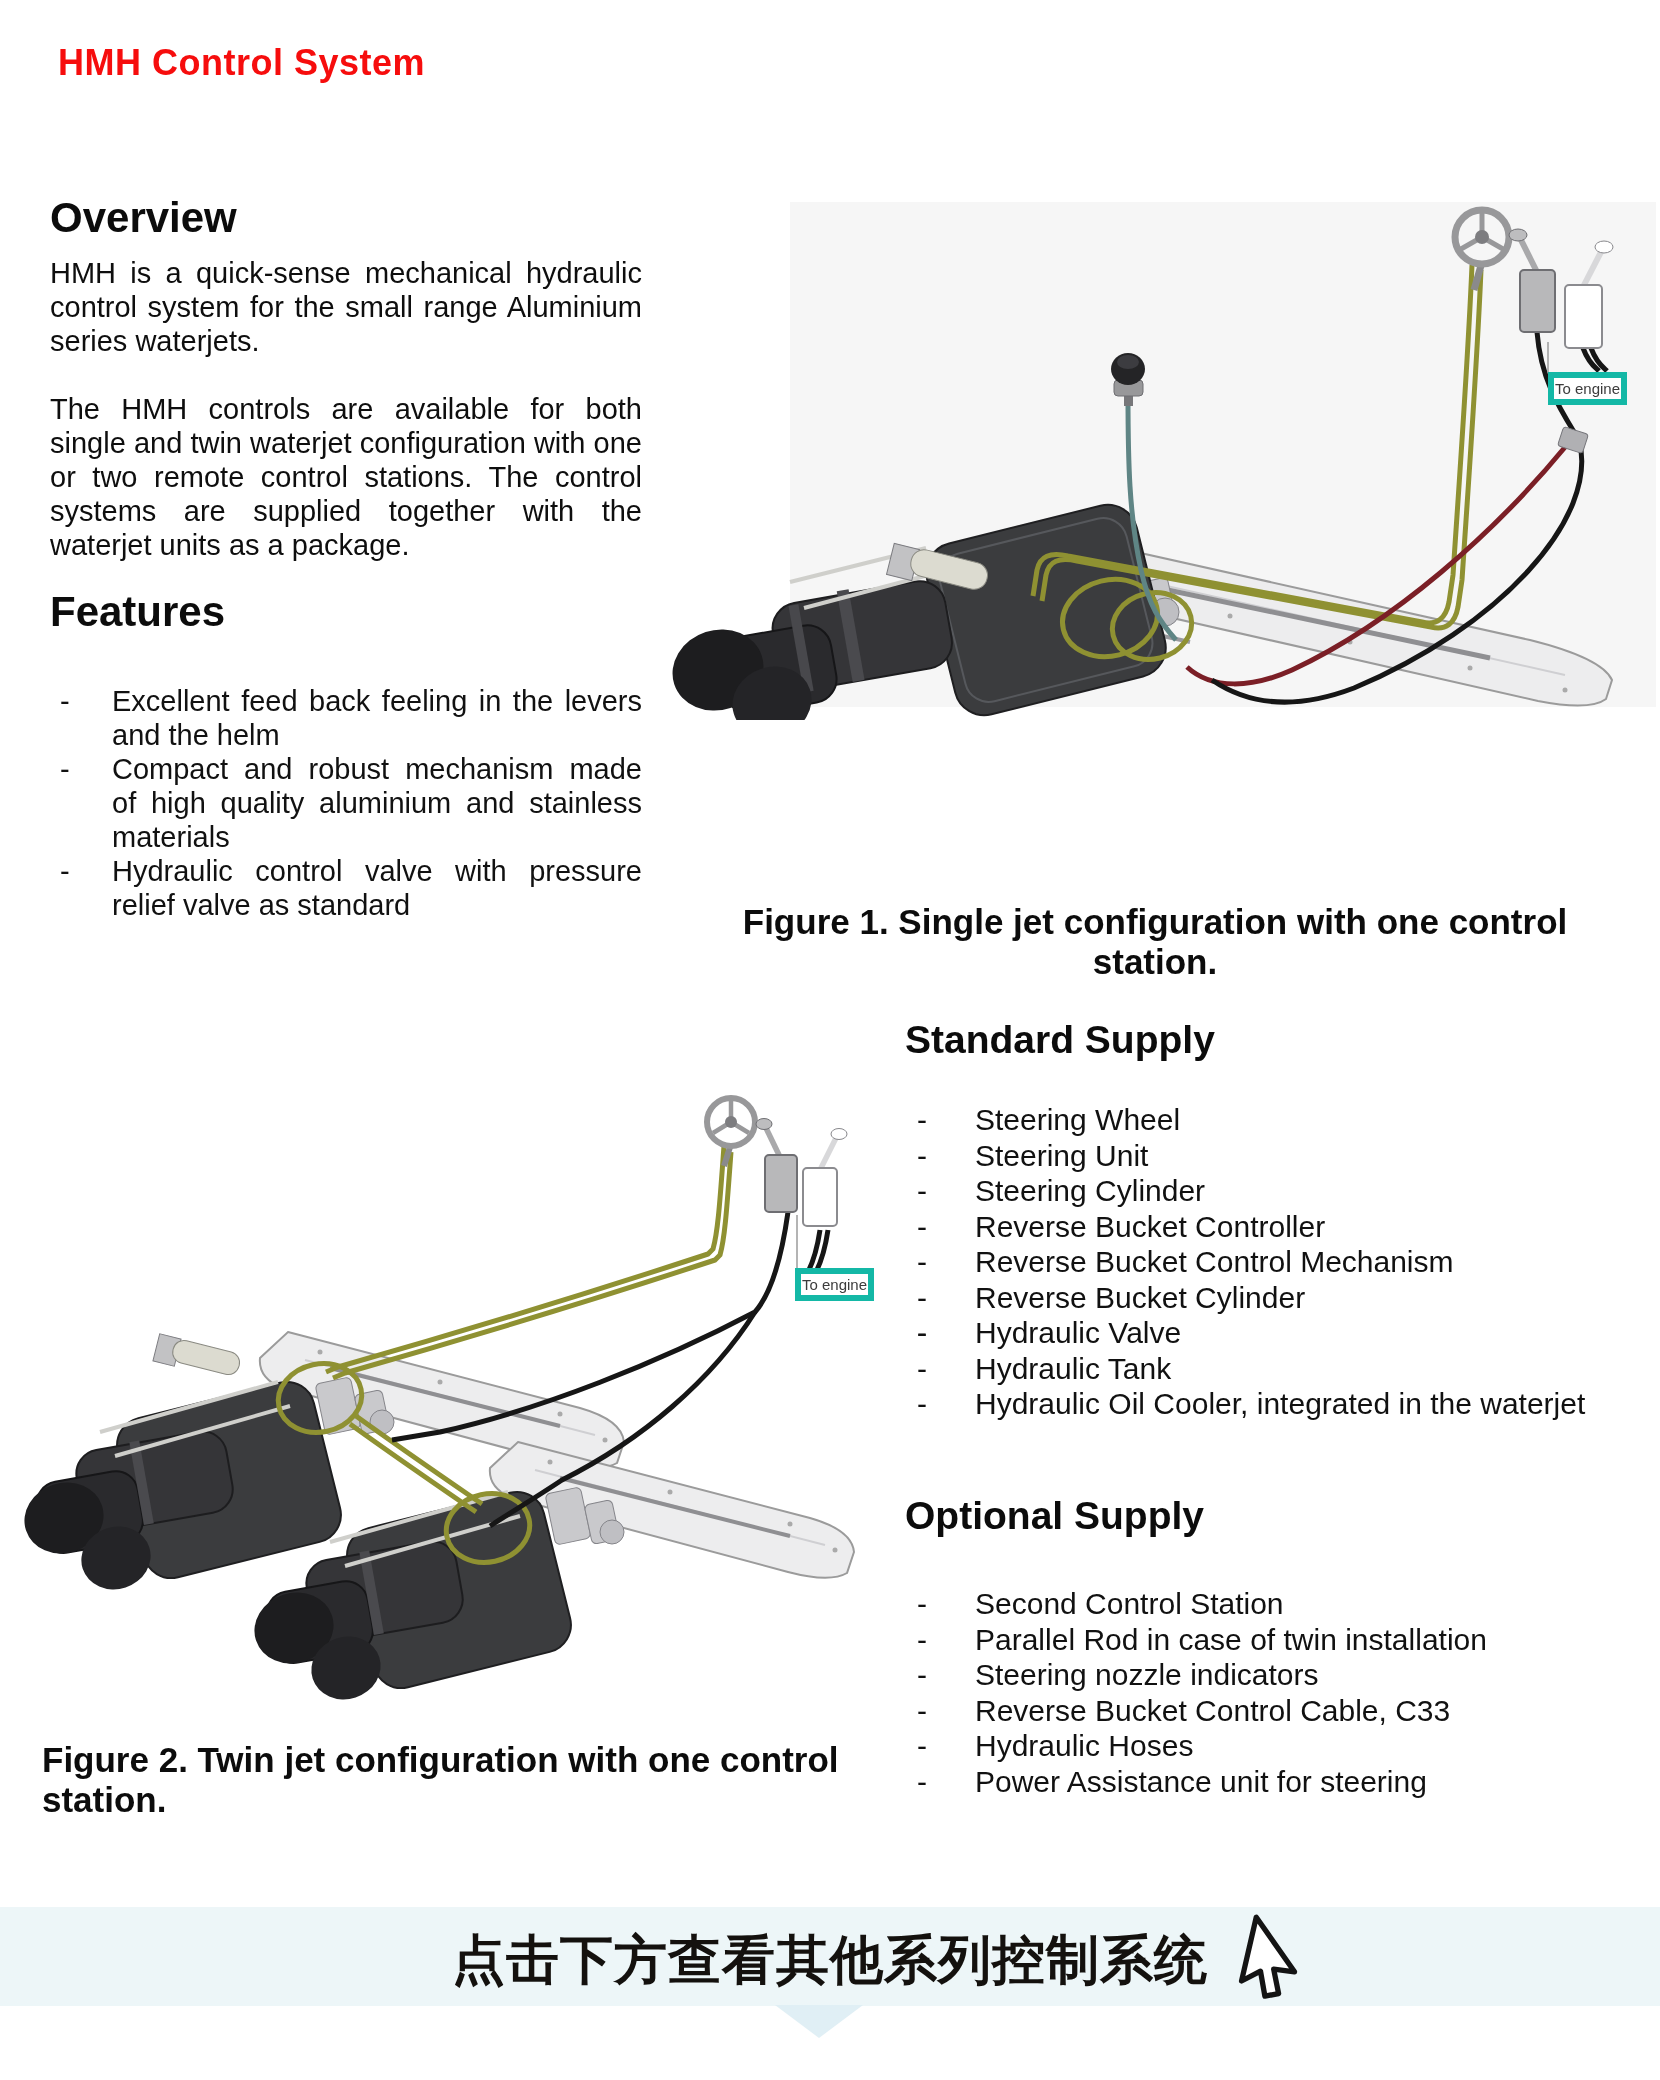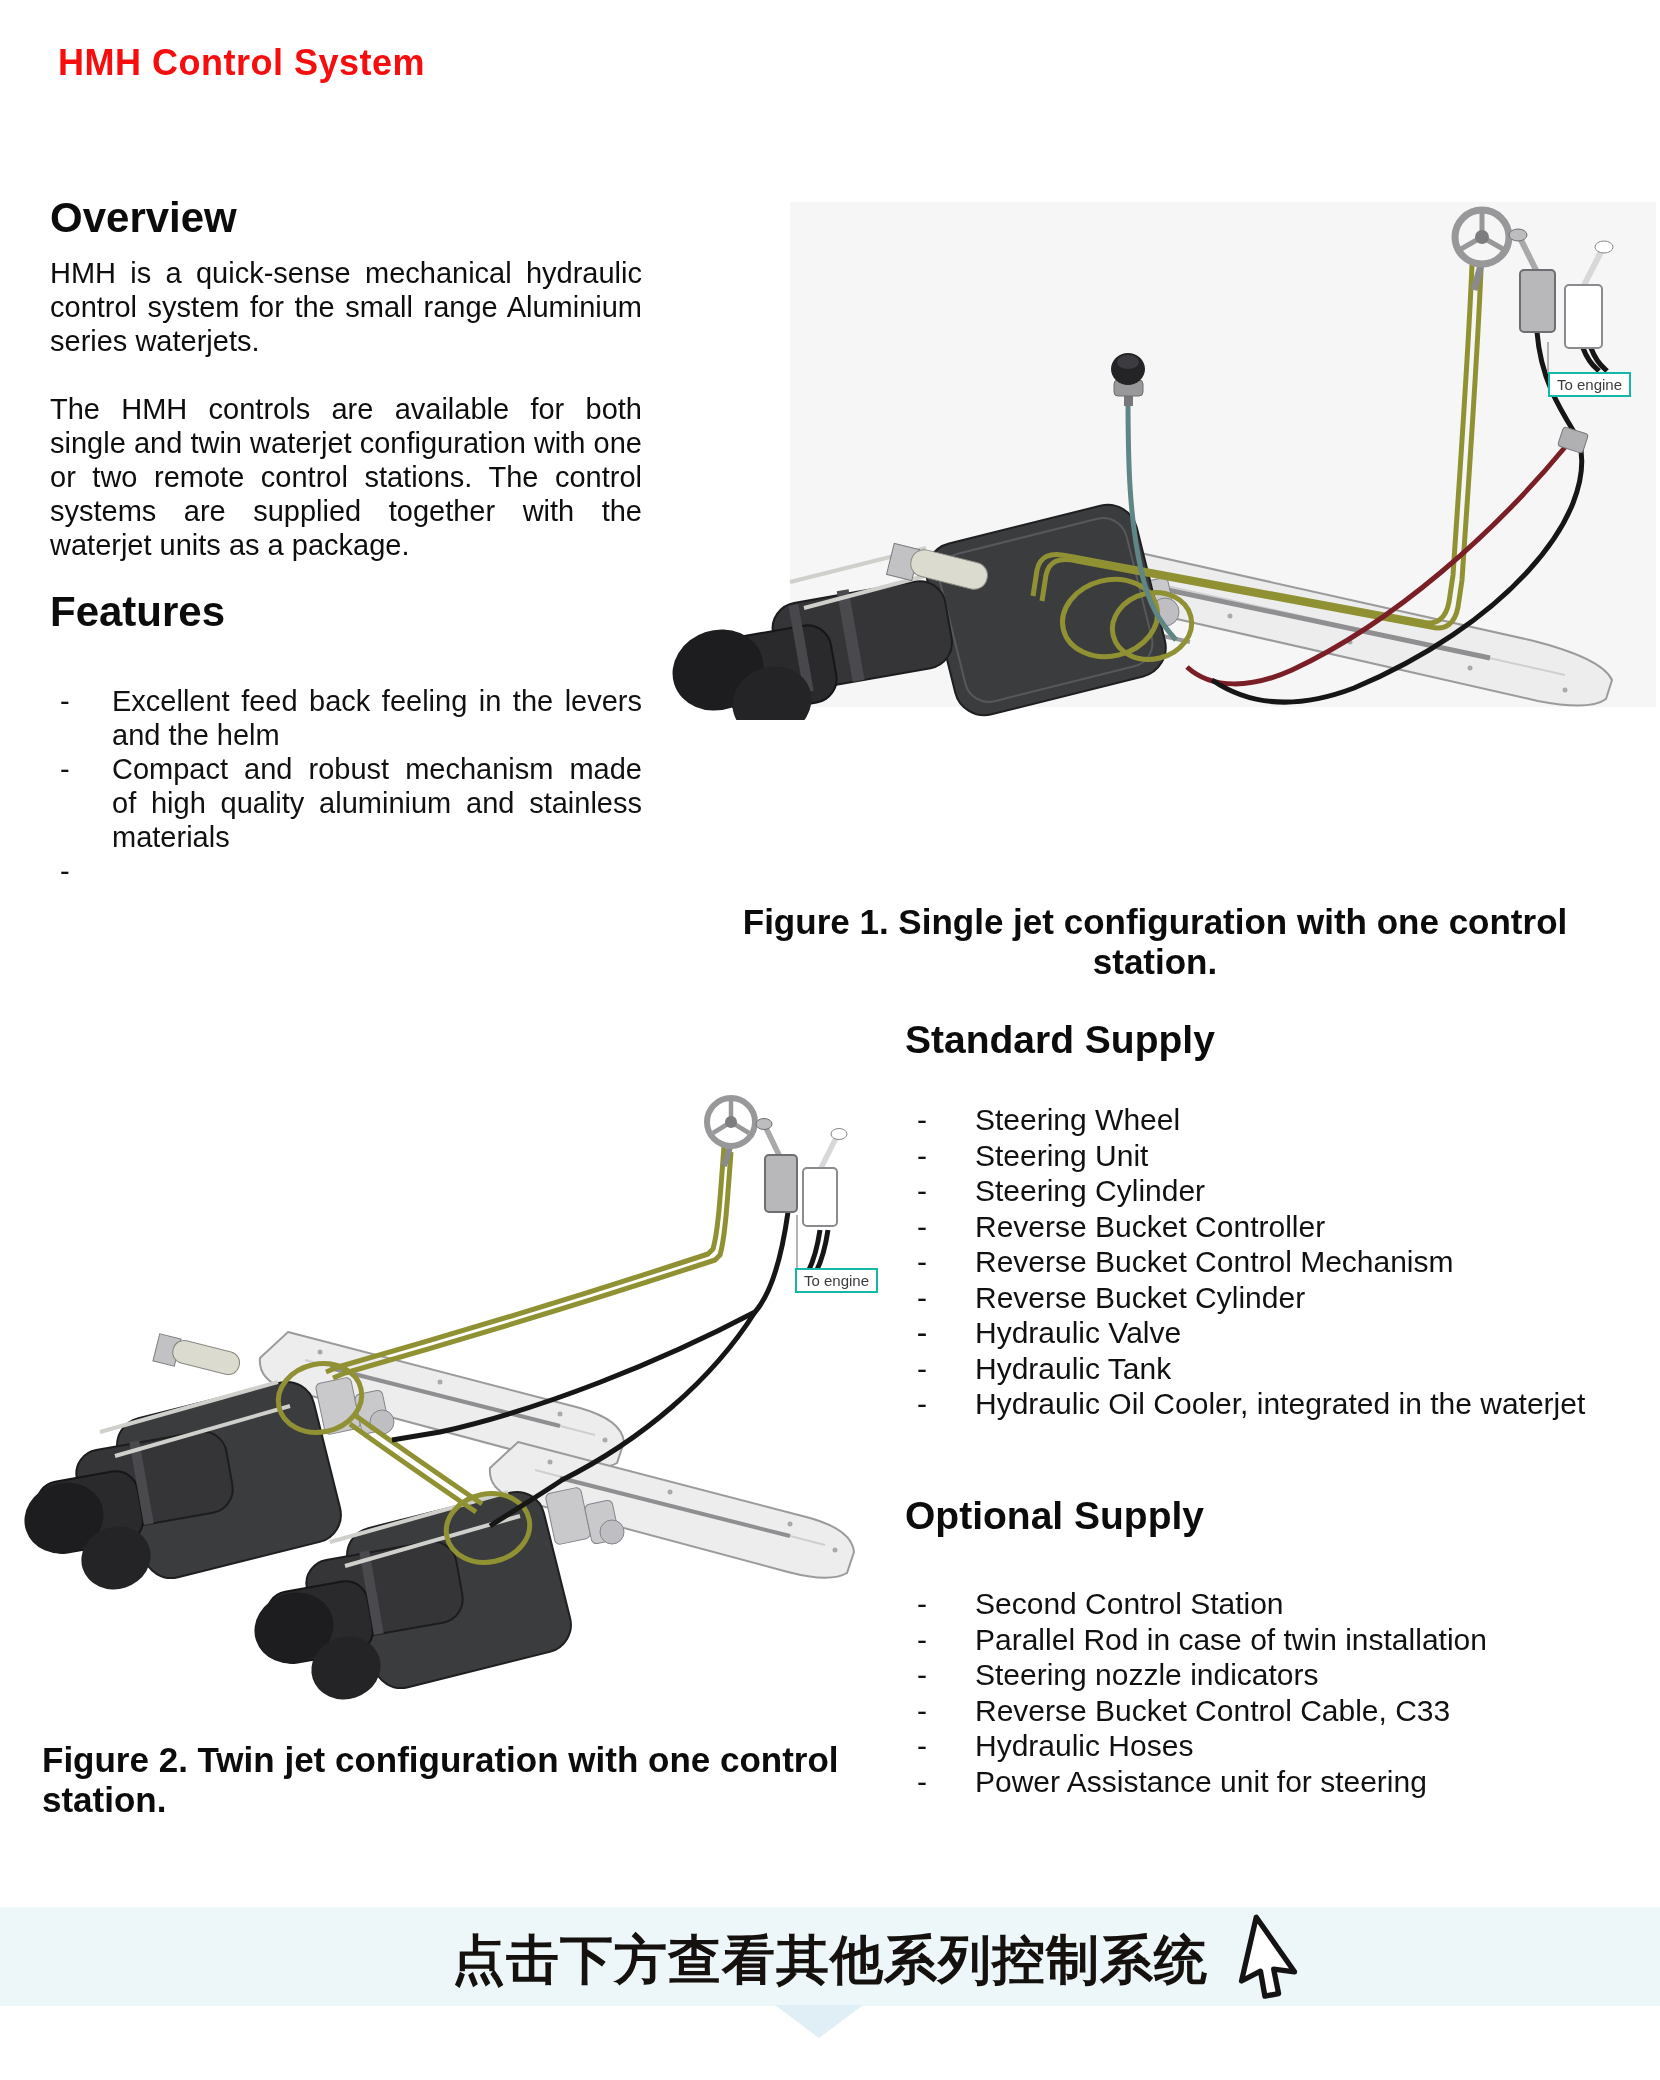--- a/index.html
+++ b/index.html
@@ -28,22 +28,22 @@
   .feat-list li { padding-left:62px; text-align:justify; }
   .feat-list .dash { left:10px; }
 
   .supply-list { left:905px; width:752px; font-size:30px; line-height:35.5px; }
   .supply-list li { padding-left:70px; white-space:nowrap; }
   .supply-list .dash { left:12px; }
 
   .caption { font-size:35px; font-weight:bold; color:#0c0c0c; }
 
   .to-engine {
-    position:absolute; background:#ffffff; border:2px solid #14b8a6;
-    font-size:15px; color:#3c3c3c; padding:2px 7px; white-space:nowrap;
+    position:absolute; background:#ffffff; border:6px solid #14b8a6;
+    font-size:15px; color:#3c3c3c; padding:2px 1px; white-space:nowrap;
   }
 
   .banner-band { left:0; top:1907px; width:1660px; height:99px; background:#edf6f8; }
   .banner-text {
     left:0; top:1925px; width:1660px; text-align:center;
     font-size:53px; font-weight:bold; color:#14110e; letter-spacing:1px;
   }
   .chevron {
     left:775px; top:2005px; width:0; height:0;
     border-left:44px solid transparent; border-right:44px solid transparent;
@@ -59,21 +59,21 @@
   <div class="abs title">HMH Control System</div>
 
   <div class="abs h-left" style="left:50px; top:194px;">Overview</div>
   <div class="abs body-par" style="top:392px;">The HMH controls are available for both single and twin waterjet configuration with one or two remote control stations. The control systems are supplied together with the waterjet units as a package.</div>
   <div class="abs body-par" style="top:256px;">HMH is a quick-sense mechanical hydraulic control system for the small range Aluminium series waterjets.</div>
 
   <div class="abs h-left" style="left:50px; top:588px;">Features</div>
   <ul class="abs dash-list feat-list">
     <li><span class="dash">-</span><span>Excellent feed back feeling in the levers and the helm</span></li>
     <li><span class="dash">-</span><span>Compact and robust mechanism made of high quality aluminium and stainless materials</span></li>
-    <li><span class="dash">-</span></li>
+    <li><span class="dash">-</span><span>Hydraulic control valve with pressure relief valve as standard</span></li>
   </ul>
 
   <svg class="abs" style="left:590px; top:150px;" width="1070" height="570" viewBox="0 0 1070 570">
     <rect x="200" y="52" width="866" height="505" fill="#f6f6f6"></rect>
 
     <g>
       <path d="M470,385 L940,490 Q1012,508 1022,530 L1016,549 Q1000,561 948,551 L512,452 Q488,444 486,425 Z" fill="#ededee" stroke="#9b9b9b" stroke-width="2"></path>
       <path d="M505,420 L975,525" stroke="#cfcfd2" stroke-width="2" fill="none"></path>
       <path d="M540,432 L900,508" stroke="#8f8f92" stroke-width="5" fill="none"></path>
       <circle cx="520" cy="440" r="2.5" fill="#aaa"></circle>

